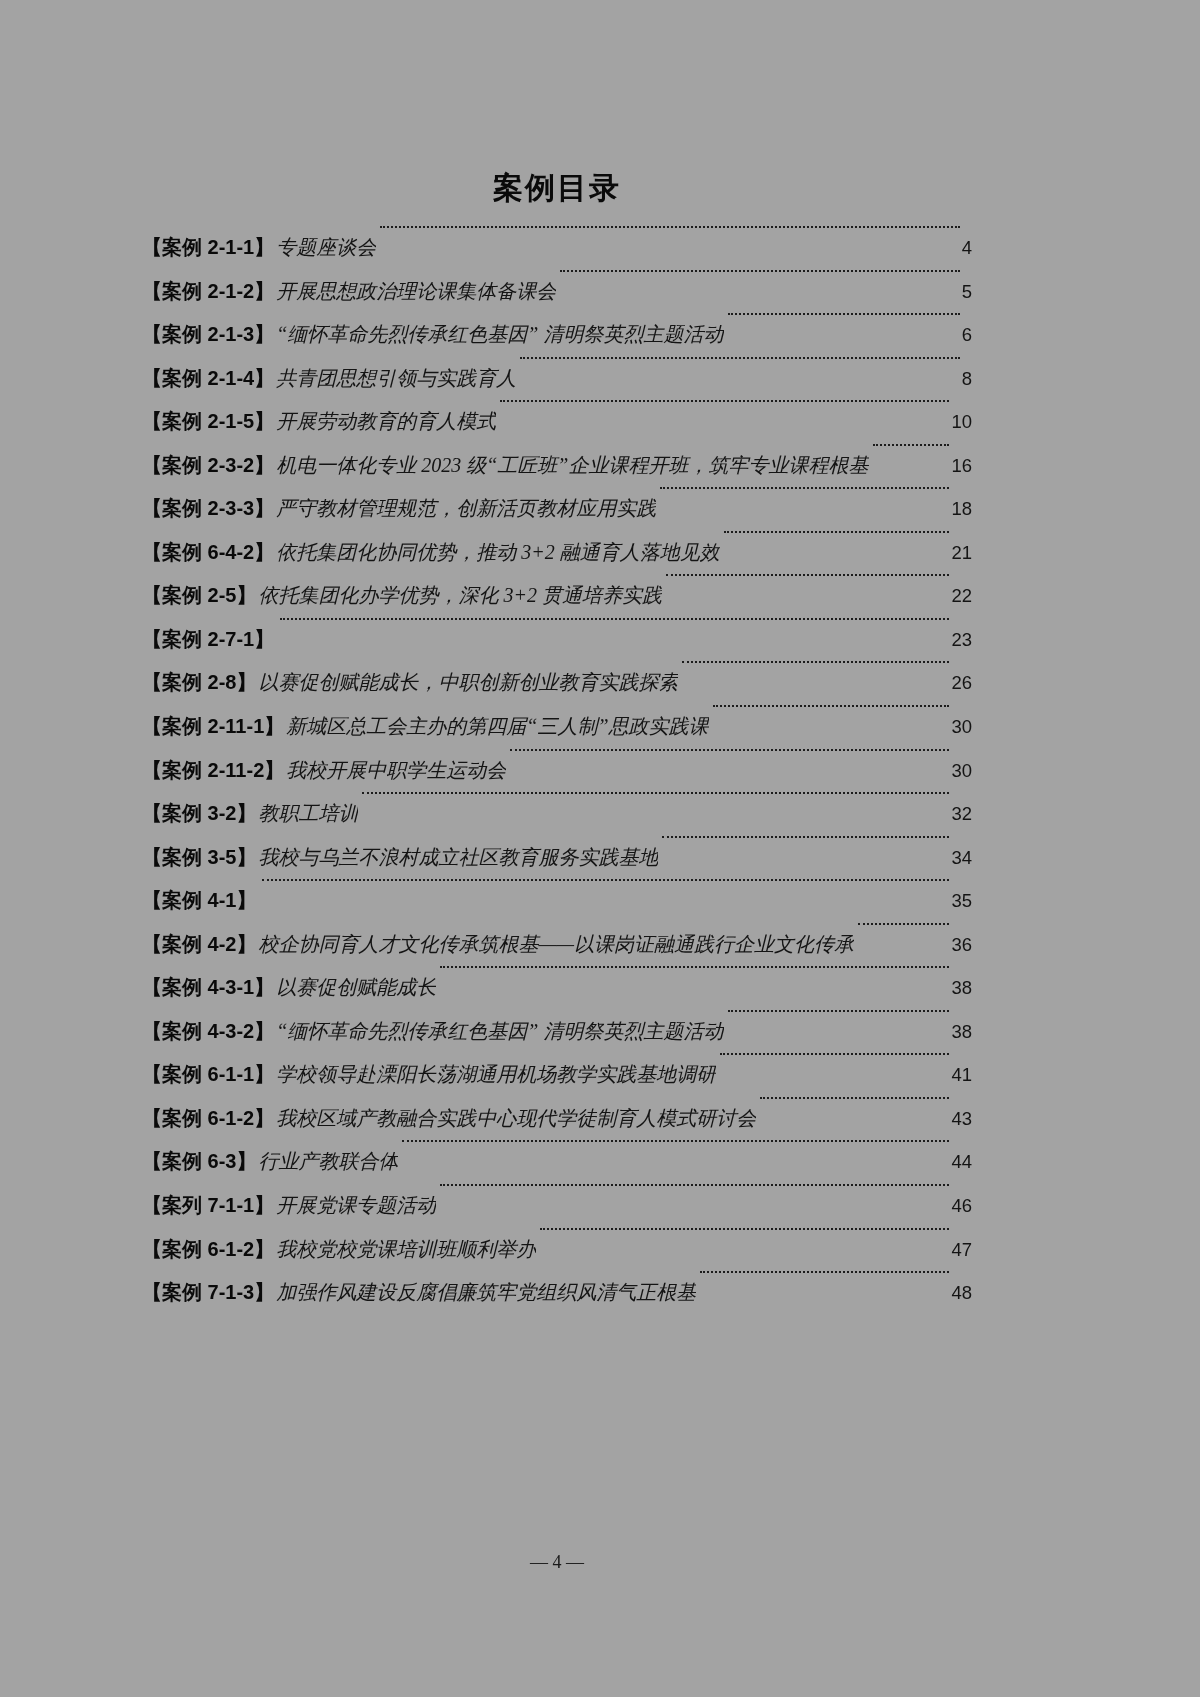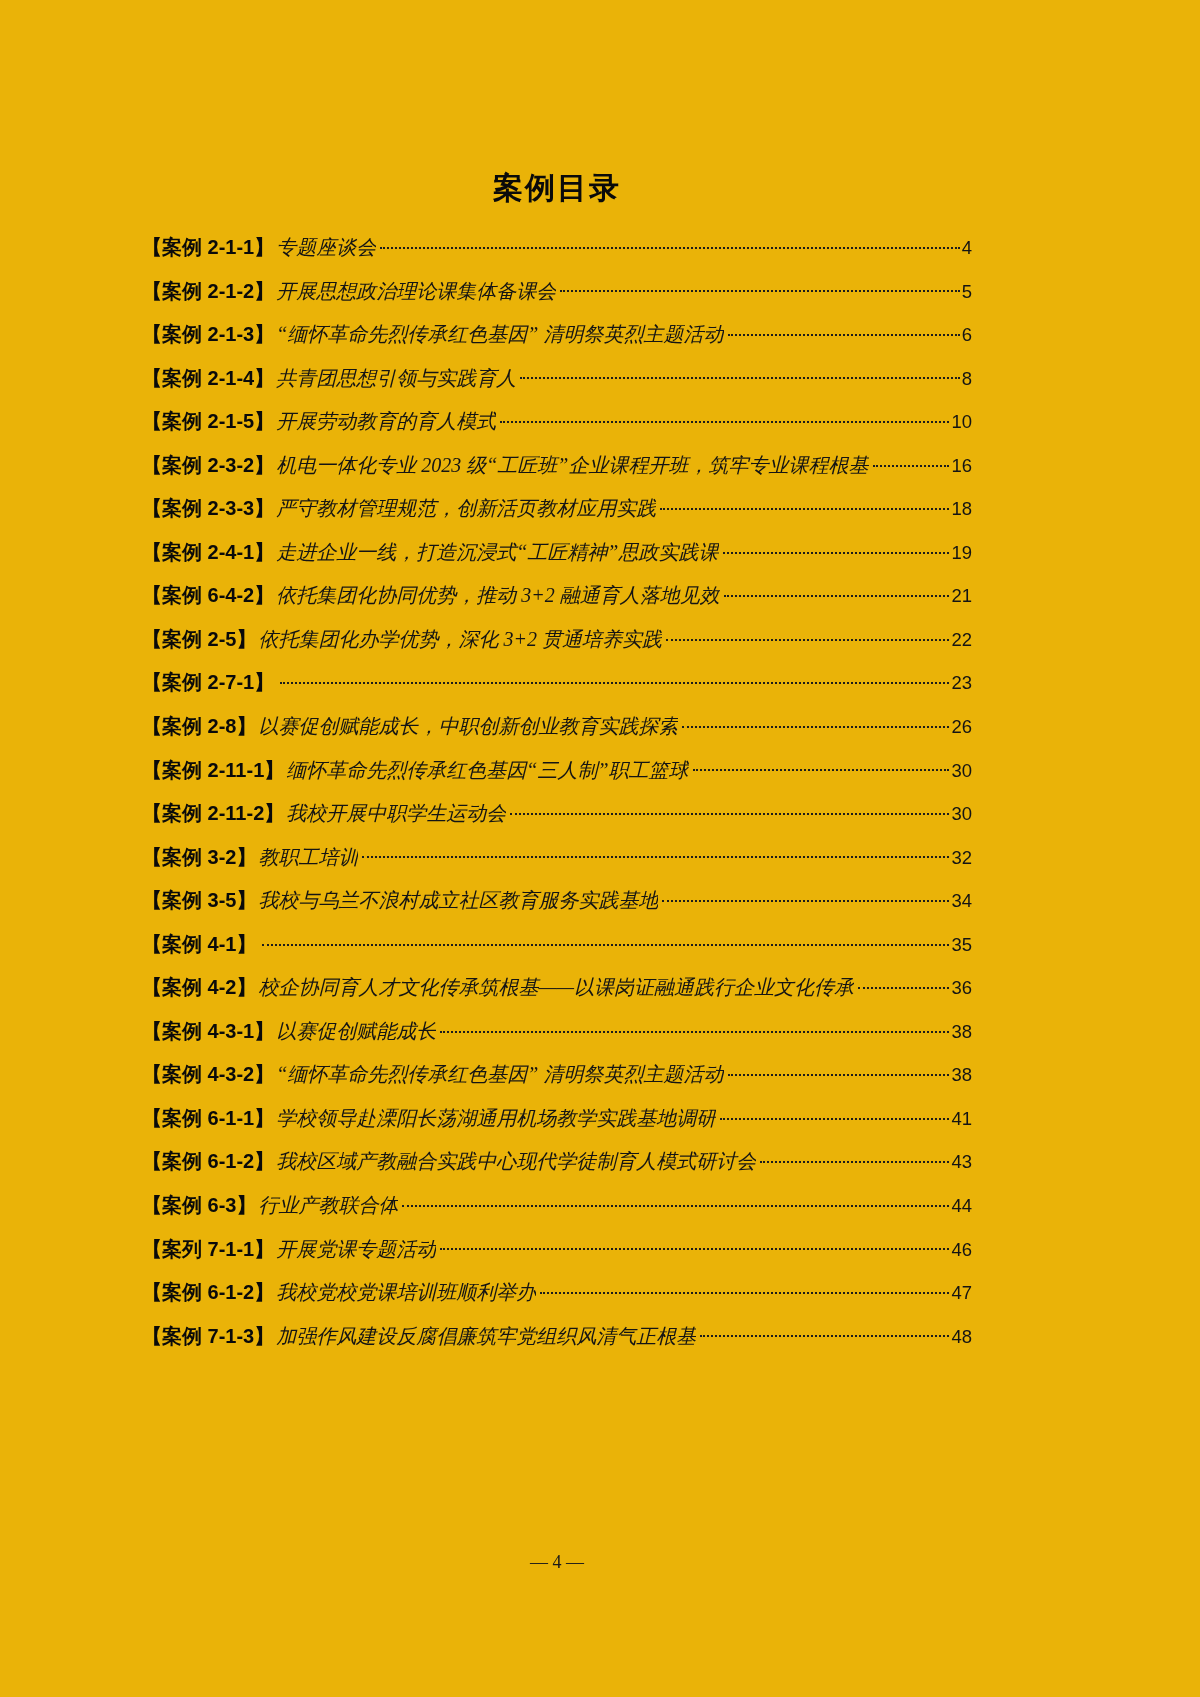--- a/index.html
+++ b/index.html
@@ -1,20 +1,20 @@
 <!DOCTYPE html>
 <html><head>
 <meta charset="utf-8">
 <style>
   html, body { margin: 0; padding: 0; background: #888; }
   .page {
     position: relative;
     width: 1200px;
     height: 1697px;
-    background: #eab308;
+    background: #a3a3a3;
     margin: 0 auto;
     overflow: hidden;
     color: #111111;
     font-family: "Liberation Serif", serif;
   }
   .content {
     position: absolute;
     left: 142px;
     top: 168px;
     width: 830px;
@@ -26,21 +26,21 @@
     text-align: center;
     font-family: "Liberation Sans", sans-serif;
     font-weight: 700;
     font-size: 30px;
     letter-spacing: 2px;
     color: #0a0a0a;
   }
   .toc { width: 100%; }
   .toc-row {
     display: flex;
-    align-items: center;
+    align-items: flex-start;
     height: 43.55px;
     line-height: 43.55px;
     font-size: 20px;
     white-space: nowrap;
   }
   .toc-label {
     font-family: "Liberation Sans", sans-serif;
     font-weight: 700;
     flex: 0 0 auto;
     margin-right: 2px;
@@ -128,26 +128,20 @@
     <span class="toc-page">16</span>
   </div>
 
   <div class="toc-row">
     <span class="toc-label">【案例 2-3-3】</span>
     <span class="toc-title">严守教材管理规范，创新活页教材应用实践</span>
     <span class="toc-leader"></span>
     <span class="toc-page">18</span>
   </div>
 
-  <div class="toc-row">
-    <span class="toc-label">【案例 2-4-1】</span>
-    <span class="toc-title">走进企业一线，打造沉浸式“工匠精神”思政实践课</span>
-    <span class="toc-leader"></span>
-    <span class="toc-page">19</span>
-  </div>
 
   <div class="toc-row">
     <span class="toc-label">【案例 6-4-2】</span>
     <span class="toc-title">依托集团化协同优势，推动 3+2 融通育人落地见效</span>
     <span class="toc-leader"></span>
     <span class="toc-page">21</span>
   </div>
 
   <div class="toc-row">
     <span class="toc-label">【案例 2-5】</span>
@@ -165,21 +159,21 @@
   <div class="toc-row">
     <span class="toc-label">【案例 2-8】</span>
     <span class="toc-title">以赛促创赋能成长，中职创新创业教育实践探索</span>
     <span class="toc-leader"></span>
     <span class="toc-page">26</span>
   </div>
 
 
   <div class="toc-row">
     <span class="toc-label">【案例 2-11-1】</span>
-    <span class="toc-title">缅怀革命先烈传承红色基因“三人制”职工篮球</span>
+    <span class="toc-title">新城区总工会主办的第四届“三人制”思政实践课</span>
     <span class="toc-leader"></span>
     <span class="toc-page">30</span>
   </div>
 
   <div class="toc-row">
     <span class="toc-label">【案例 2-11-2】</span>
     <span class="toc-title">我校开展中职学生运动会</span>
     <span class="toc-leader"></span>
     <span class="toc-page">30</span>
   </div>

